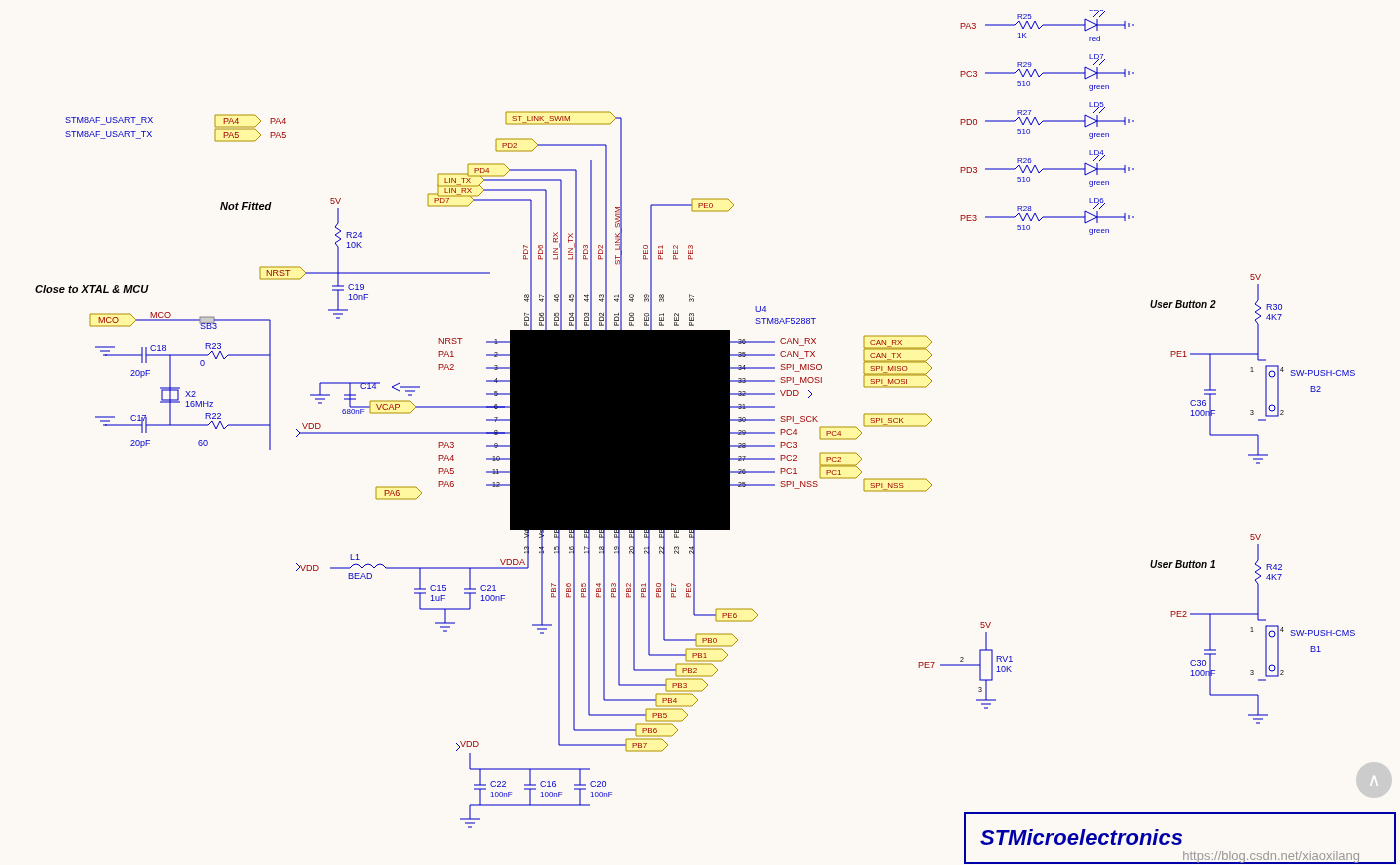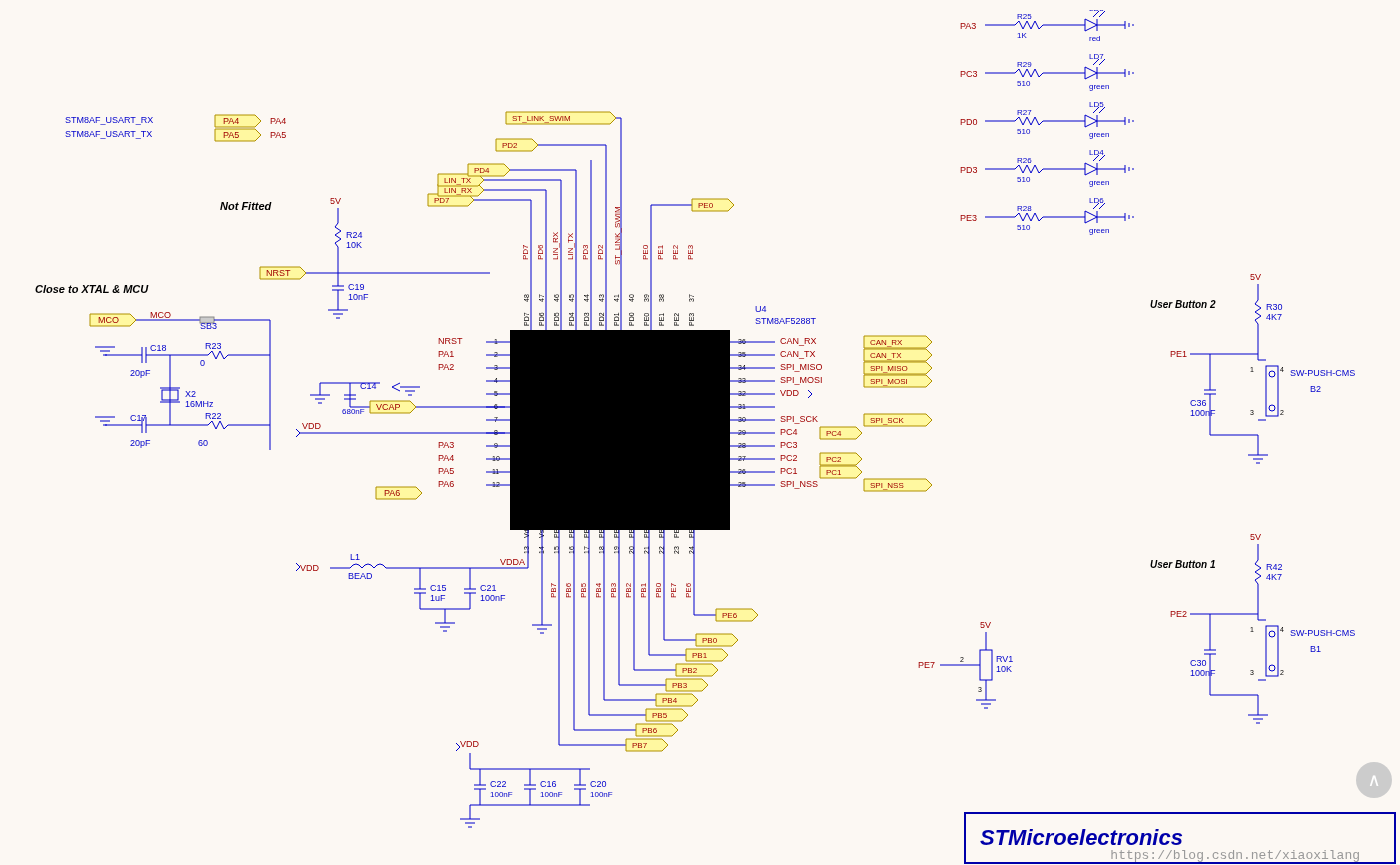--- a/index.html
+++ b/index.html
@@ -9,21 +9,21 @@
 .pin-r{font:8px Arial;color:#000;text-align:right}
 .pin-num{font:7px Arial;color:#000}
 .bluelabel{font:9px Arial;color:#0000cc;fill:#0000cc}
 .ital{font-style:italic;font-weight:bold;color:#0000aa;font-size:11px}
 .wire{stroke:#0000cc;stroke-width:1;fill:none}
 .tag{font:9px Arial;fill:#a00000}
 .part{font:9px Arial;fill:#0000cc}
 .title{font:bold italic 22px Arial;fill:#0000aa}
 .flag{fill:#fff8a0;stroke:#b09000;stroke-width:1}
 .small{font-size:8px}
-.watermark{color:#999;font-size:13px;font-family:Liberation Mono, monospace}
+.watermark{color:#999;font-size:13px;font-family:Liberation Sans, sans-serif}
 .lockbtn{width:36px;height:36px;border-radius:50%;background:#ccc;border:none;color:#fff;font-size:18px}
 </style>
 </head>
 <body>
 
 <svg class="abs" width="1400" height="865">
 
   <g transform="translate(65,115)">
     <text class="bluelabel" x="0" y="8">STM8AF_USART_RX</text>
     <text class="bluelabel" x="0" y="22">STM8AF_USART_TX</text>

